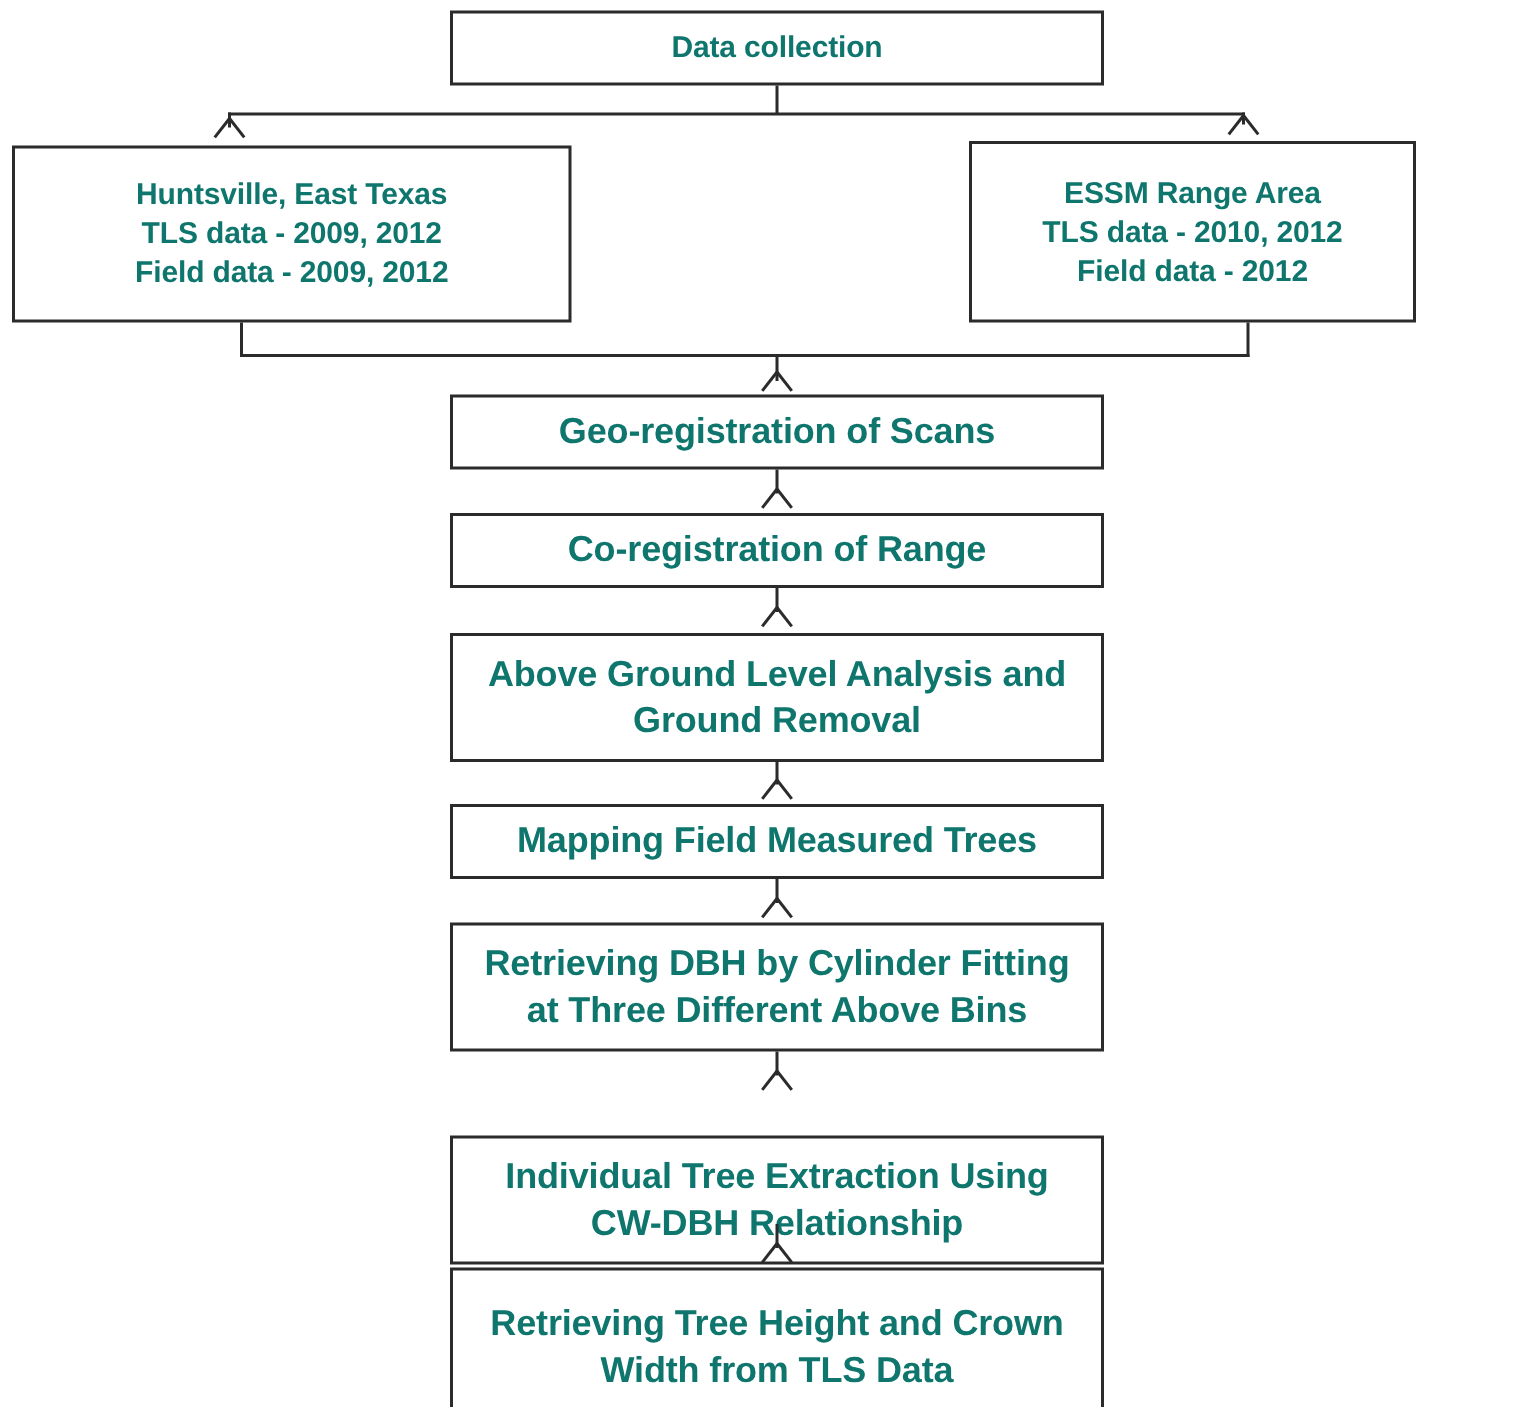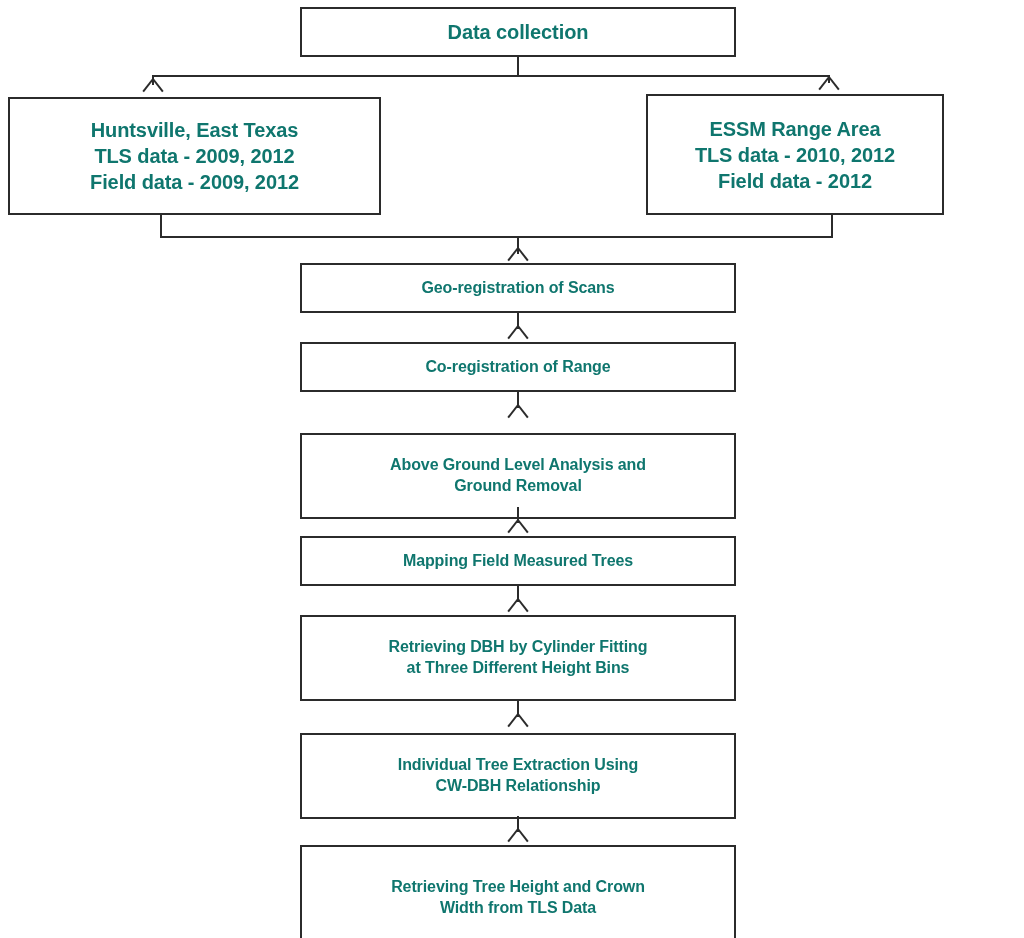--- a/index.html
+++ b/index.html
@@ -44,28 +44,28 @@
     left: 8px; top: 97px; width: 373px; height: 118px;
     font-size: 20px;
   }
   #n-branch-right {
     left: 646px; top: 94px; width: 298px; height: 121px;
     font-size: 20px;
   }
   
   .col {
     left: 300px; width: 436px;
-    font-size: 16px;
+    font-size: 24px;
   }
   #n-geo      { top: 263px; height: 50px; }
   #n-co       { top: 342px; height: 50px; }
-  #n-agl      { top: 433px; height: 86px; }
+  #n-agl      { top: 422px; height: 86px; }
   #n-mapping  { top: 536px; height: 50px; }
   #n-dbh      { top: 615px; height: 86px; }
-  #n-itc      { top: 733px; height: 86px; }
+  #n-itc      { top: 757px; height: 86px; }
   #n-height   { top: 845px; height: 106px; }
 
   
   .hline {
     position: absolute;
     background: #2b2b2b;
     height: 2px;
   }
   .vline {
     position: absolute;
@@ -146,21 +146,21 @@
 
   <div class="node col" id="n-mapping">
     <span class="txt">Mapping Field Measured Trees</span>
   </div>
 
   <div class="vline" style="left:517px; top:586px; height:16px;"></div>
   <div class="arrow-open" style="left:511px; top:599px;"></div>
 
   <div class="node col" id="n-dbh">
     <span class="txt">Retrieving DBH by Cylinder Fitting
-at Three Different Height Bins</span>
+at Three Different Above Bins</span>
   </div>
 
   <div class="vline" style="left:517px; top:701px; height:16px;"></div>
   <div class="arrow-open" style="left:511px; top:714px;"></div>
 
   <div class="node col" id="n-itc">
     <span class="txt">Individual Tree Extraction Using
 CW-DBH Relationship</span>
   </div>
 

